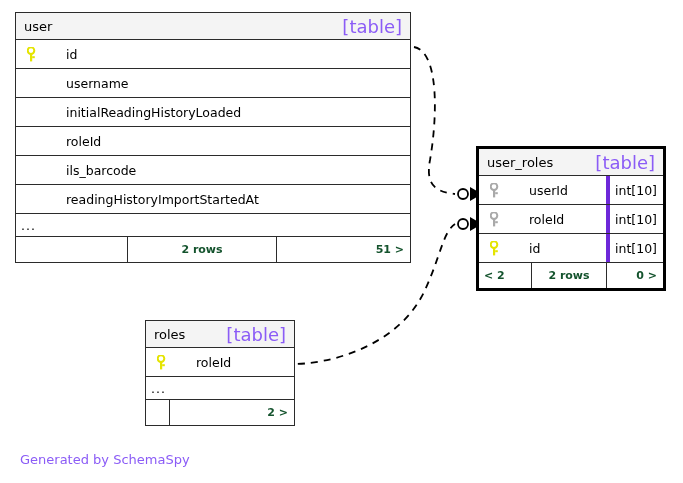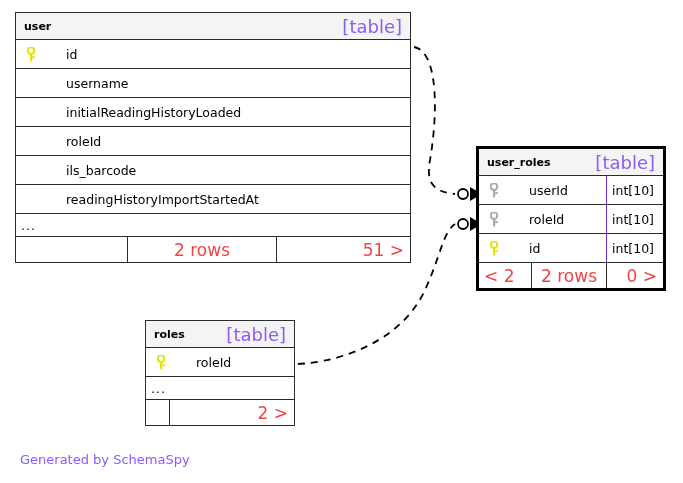--- a/index.html
+++ b/index.html
@@ -48,22 +48,22 @@
     background: #f4f4f4;
     border-bottom: 1px solid #2b2b2b;
     display: flex;
     align-items: center;
     justify-content: space-between;
     box-sizing: border-box;
     padding: 0 8px;
     height: 27px;
   }
   .tbl-name {
-    font-weight: bold;
-    font-size: 11px;
+    font-weight: normal;
+    font-size: 13px;
     color: #000000;
     white-space: nowrap;
   }
   .tbl-kind {
     font-size: 18px;
     color: #8b5cf6;
     white-space: nowrap;
     margin-left: 14px;
   }
 
@@ -82,21 +82,21 @@
     flex: 1 1 auto;
     min-width: 0;
     box-sizing: border-box;
     padding-left: 7px;
     height: 100%;
     gap: 24px;
   }
   .col-type {
     flex: 0 0 auto;
     box-sizing: border-box;
-    border-left: 1px solid #6d28d9;
+    border-left: 4px solid #6d28d9;
     height: 100%;
     display: flex;
     align-items: center;
     padding: 0 5px;
     font-size: 12.5px;
     color: #000000;
     white-space: nowrap;
   }
 
   .keyslot {
@@ -129,24 +129,25 @@
   .tbl-footer {
     display: flex;
     box-sizing: border-box;
     height: 25px;
   }
   .ft-cell {
     box-sizing: border-box;
     height: 100%;
     display: flex;
     align-items: center;
-    font-size: 17px;
-    color: #ef4444;
+    font-size: 11px;
+    color: #14532d;
     white-space: nowrap;
     overflow: hidden;
+    font-weight: bold;
   }
   .ft-left    { justify-content: flex-start; padding-left: 5px; }
   .ft-center  { justify-content: center; }
   .ft-right   { justify-content: flex-end; padding-right: 6px; }
   .ft-div     { border-left: 1px solid #2b2b2b; }
 
   
   #credit {
     position: absolute;
     left: 20px;

